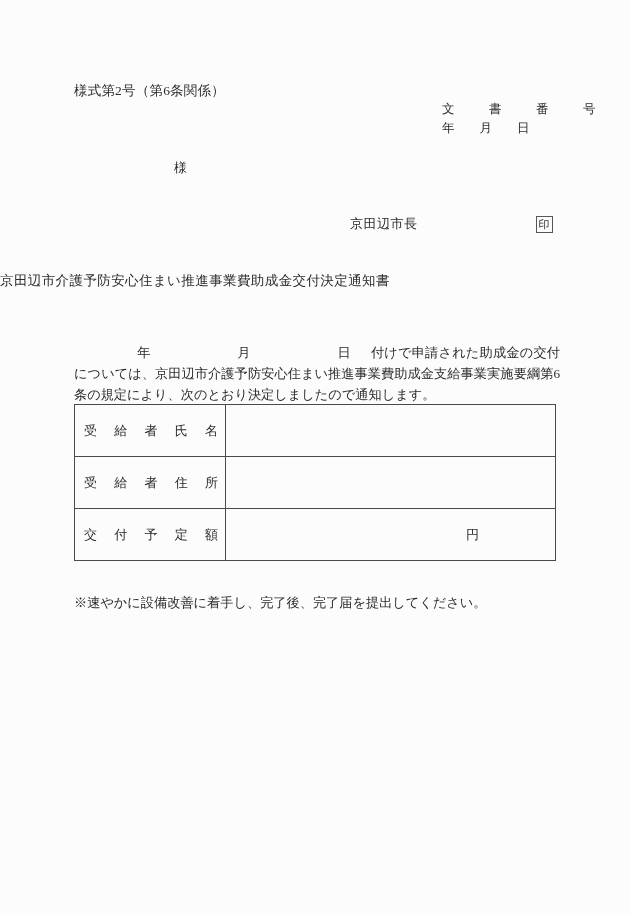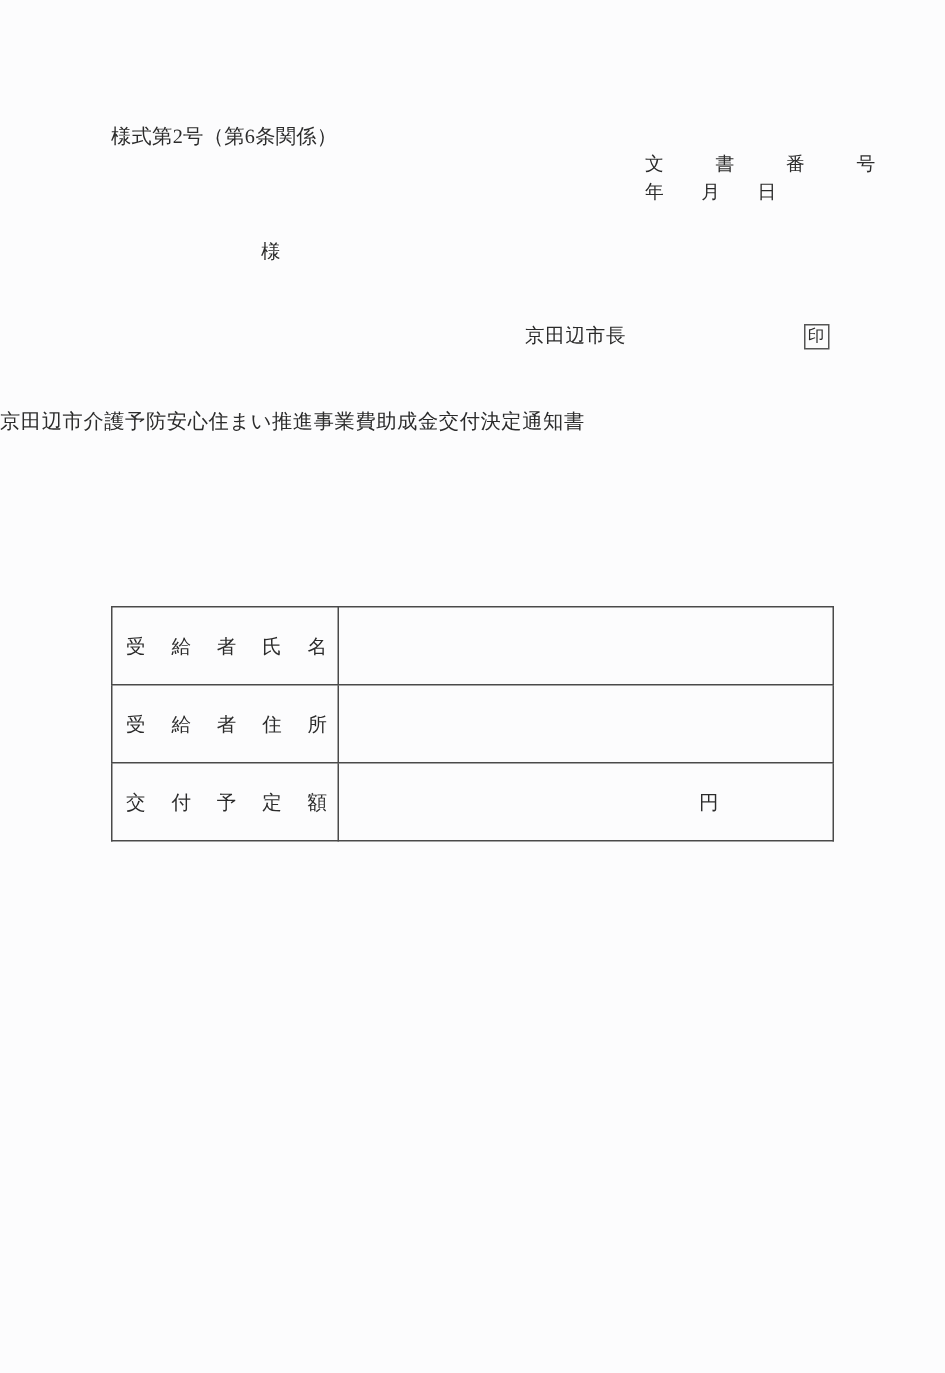--- a/index.html
+++ b/index.html
@@ -28,21 +28,21 @@
     left: 74px;
     top: 82px;
     font-size: 13.5px;
     letter-spacing: 0.2px;
     white-space: nowrap;
   }
 
   
   .doc-meta {
     position: absolute;
-    left: 430px;
+    left: 442px;
     top: 100px;
     font-size: 12.5px;
     line-height: 19px;
     white-space: nowrap;
   }
   .doc-meta .line {
     display: block;
   }
   .sp-wide {
     letter-spacing: 11px;
@@ -178,20 +178,23 @@
 
   <div class="addressee">様</div>
 
   <div class="issuer">
     <span class="issuer-name">京田辺市長</span>
     <span class="seal-box">印</span>
   </div>
 
   <div class="doc-title">京田辺市介護予防安心住まい推進事業費助成金交付決定通知書</div>
 
+  <p class="body-text">
+    <span class="indent"></span><span class="sp-ym">年　　月　　日</span><span>付けで申請された助成金の交付については、京田辺市介護予防安心住まい推進事業費助成金支給事業実施要綱第6条の規定により、次のとおり決定しましたので通知します。</span>
+  </p>
 
   <table class="grant-table">
     <tbody>
       <tr>
         <td class="label">
           <span class="lbl">
             <span>受</span>
             <span>給</span>
             <span>者</span>
             <span>氏</span>
@@ -227,14 +230,15 @@
           </span>
         </td>
         <td class="value">
           <span></span>
           <span class="unit-yen">円</span>
         </td>
       </tr>
     </tbody>
   </table>
 
+  <div class="footnote">※速やかに設備改善に着手し、完了後、完了届を提出してください。</div>
 
 </div>
 
 </body></html>

